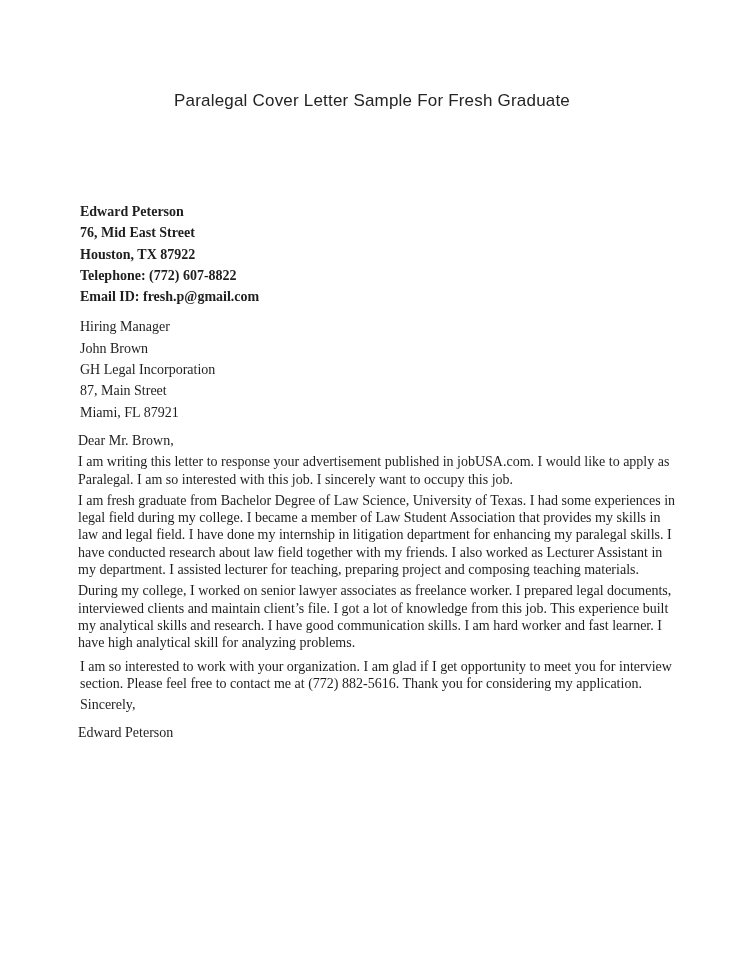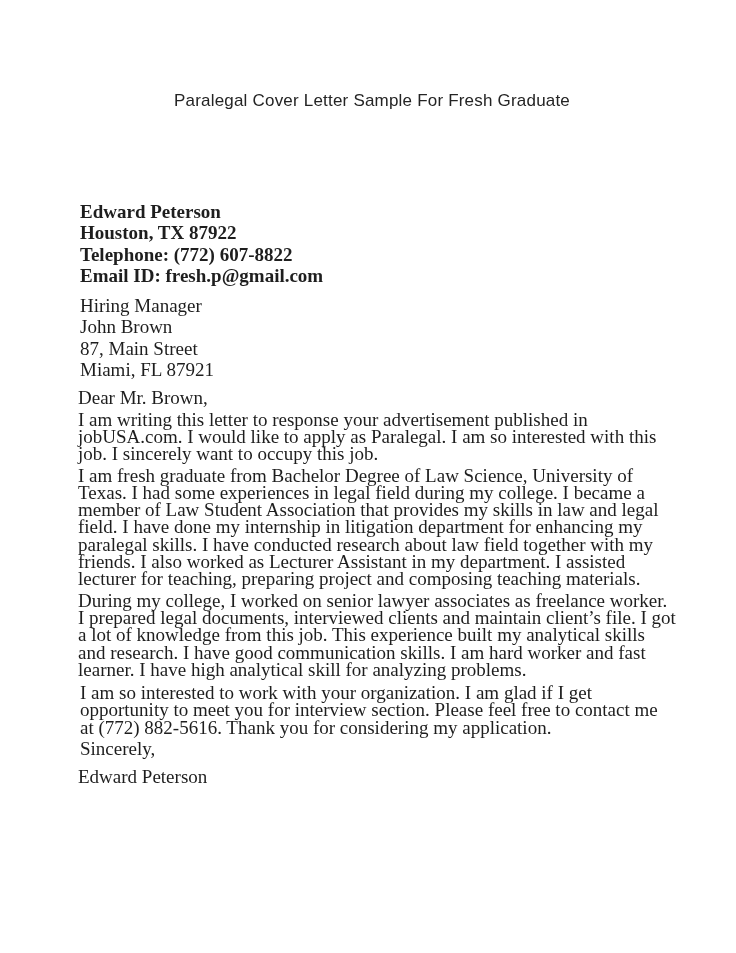--- a/index.html
+++ b/index.html
@@ -23,48 +23,50 @@
       font-size: 17px;
       font-weight: 400;
       line-height: 20px;
       text-align: center;
       color: #242424;
       letter-spacing: 0.2px;
     }
     .letter {
       margin: 84px 0 0 68px;
       width: 606px;
-      font-size: 19px;
+      font-size: 14px;
       line-height: 17.3px;
       color: #1e1e1e;
     }
     .block { margin-bottom: 5px; }
     .sender-block { font-weight: bold; }
     .letter p, .letter .line { margin: 0; }
   </style>
 </head>
 <body>
 
 <div class="page">
 
   <h1 class="doc-title">Paralegal Cover Letter Sample For Fresh Graduate</h1>
 
   <div class="letter">
 
     <div class="block sender-block">
       <div class="line">Edward Peterson</div>
+      <div class="line">76, Mid East Street</div>
       <div class="line">Houston, TX 87922</div>
       <div class="line">Telephone: (772) 607-8822</div>
       <div class="line">Email ID: fresh.p@gmail.com</div>
     </div>
 
 
     <div class="block">
       <div class="line">Hiring Manager</div>
       <div class="line">John Brown</div>
+      <div class="line">GH Legal Incorporation</div>
       <div class="line">87, Main Street</div>
       <div class="line">Miami, FL 87921</div>
     </div>
 
     <p class="block">Dear Mr. Brown,</p>
 
     <p class="block">I am writing this letter to response your advertisement published in jobUSA.com. I would like to apply as Paralegal. I am so interested with this job. I sincerely want to occupy this job.</p>
 
     <p class="block">I am fresh graduate from Bachelor Degree of Law Science, University of Texas. I had some experiences in legal field during my college. I became a member of Law Student Association that provides my skills in law and legal field. I have done my internship in litigation department for enhancing my paralegal skills. I have conducted research about law field together with my friends. I also worked as Lecturer Assistant in my department. I assisted lecturer for teaching, preparing project and composing teaching materials.</p>
 

